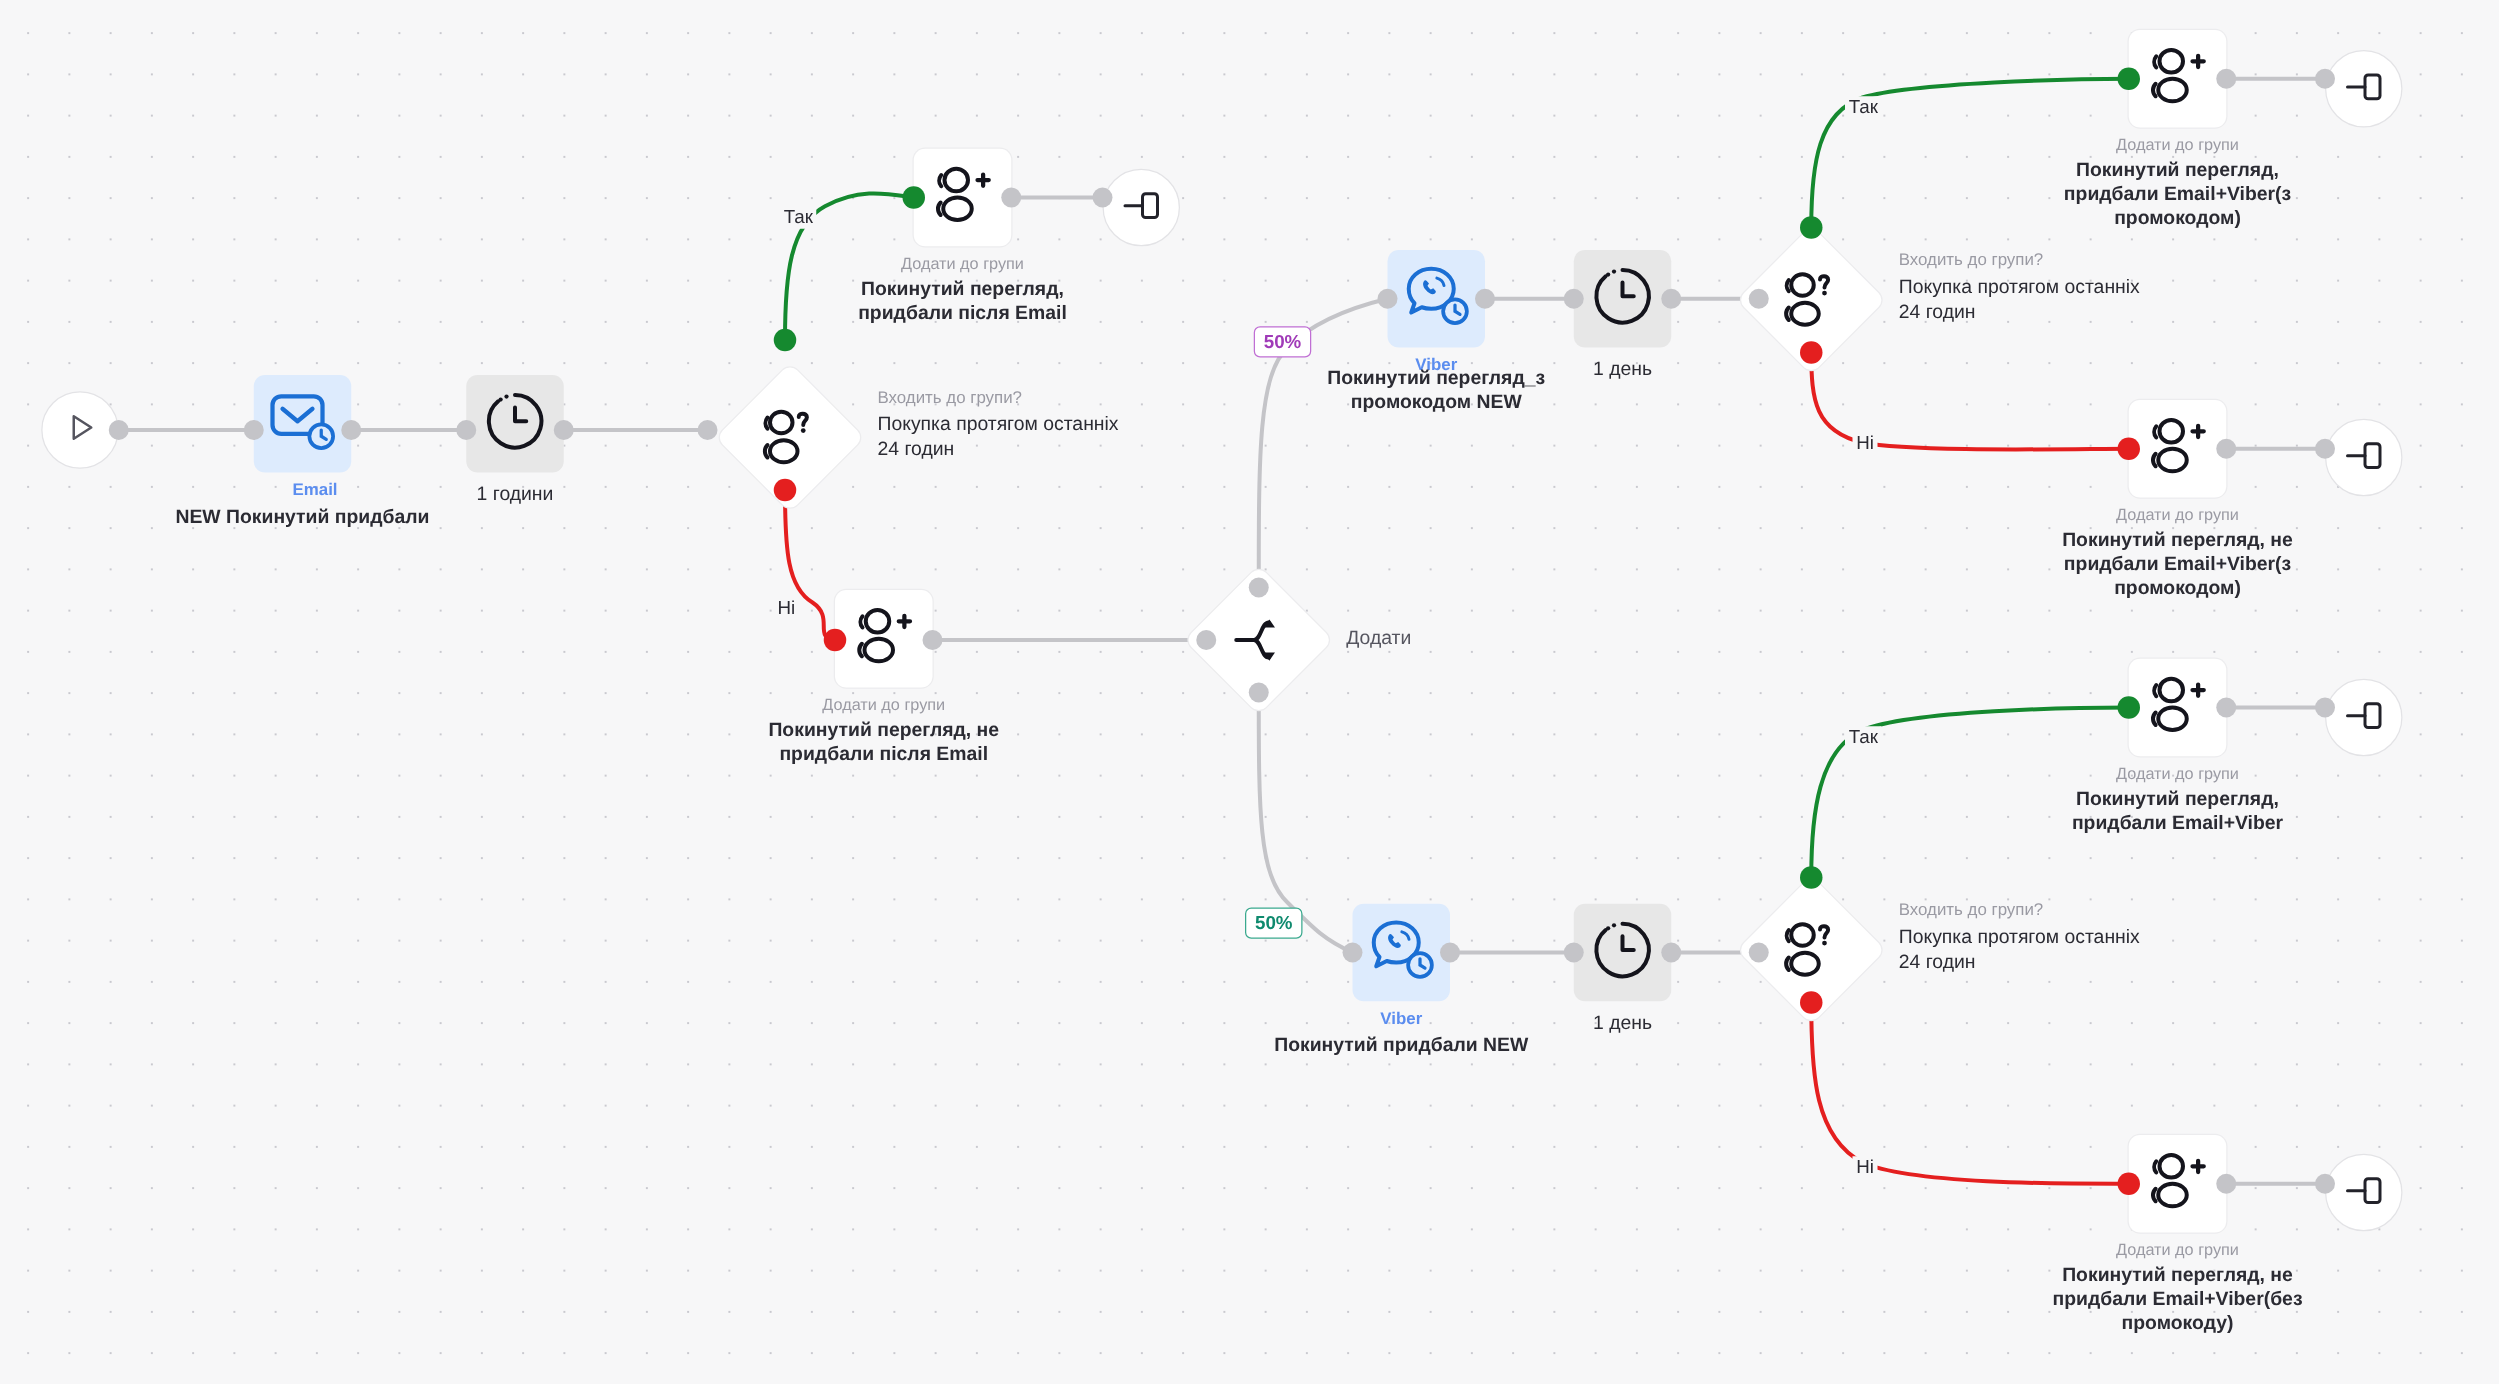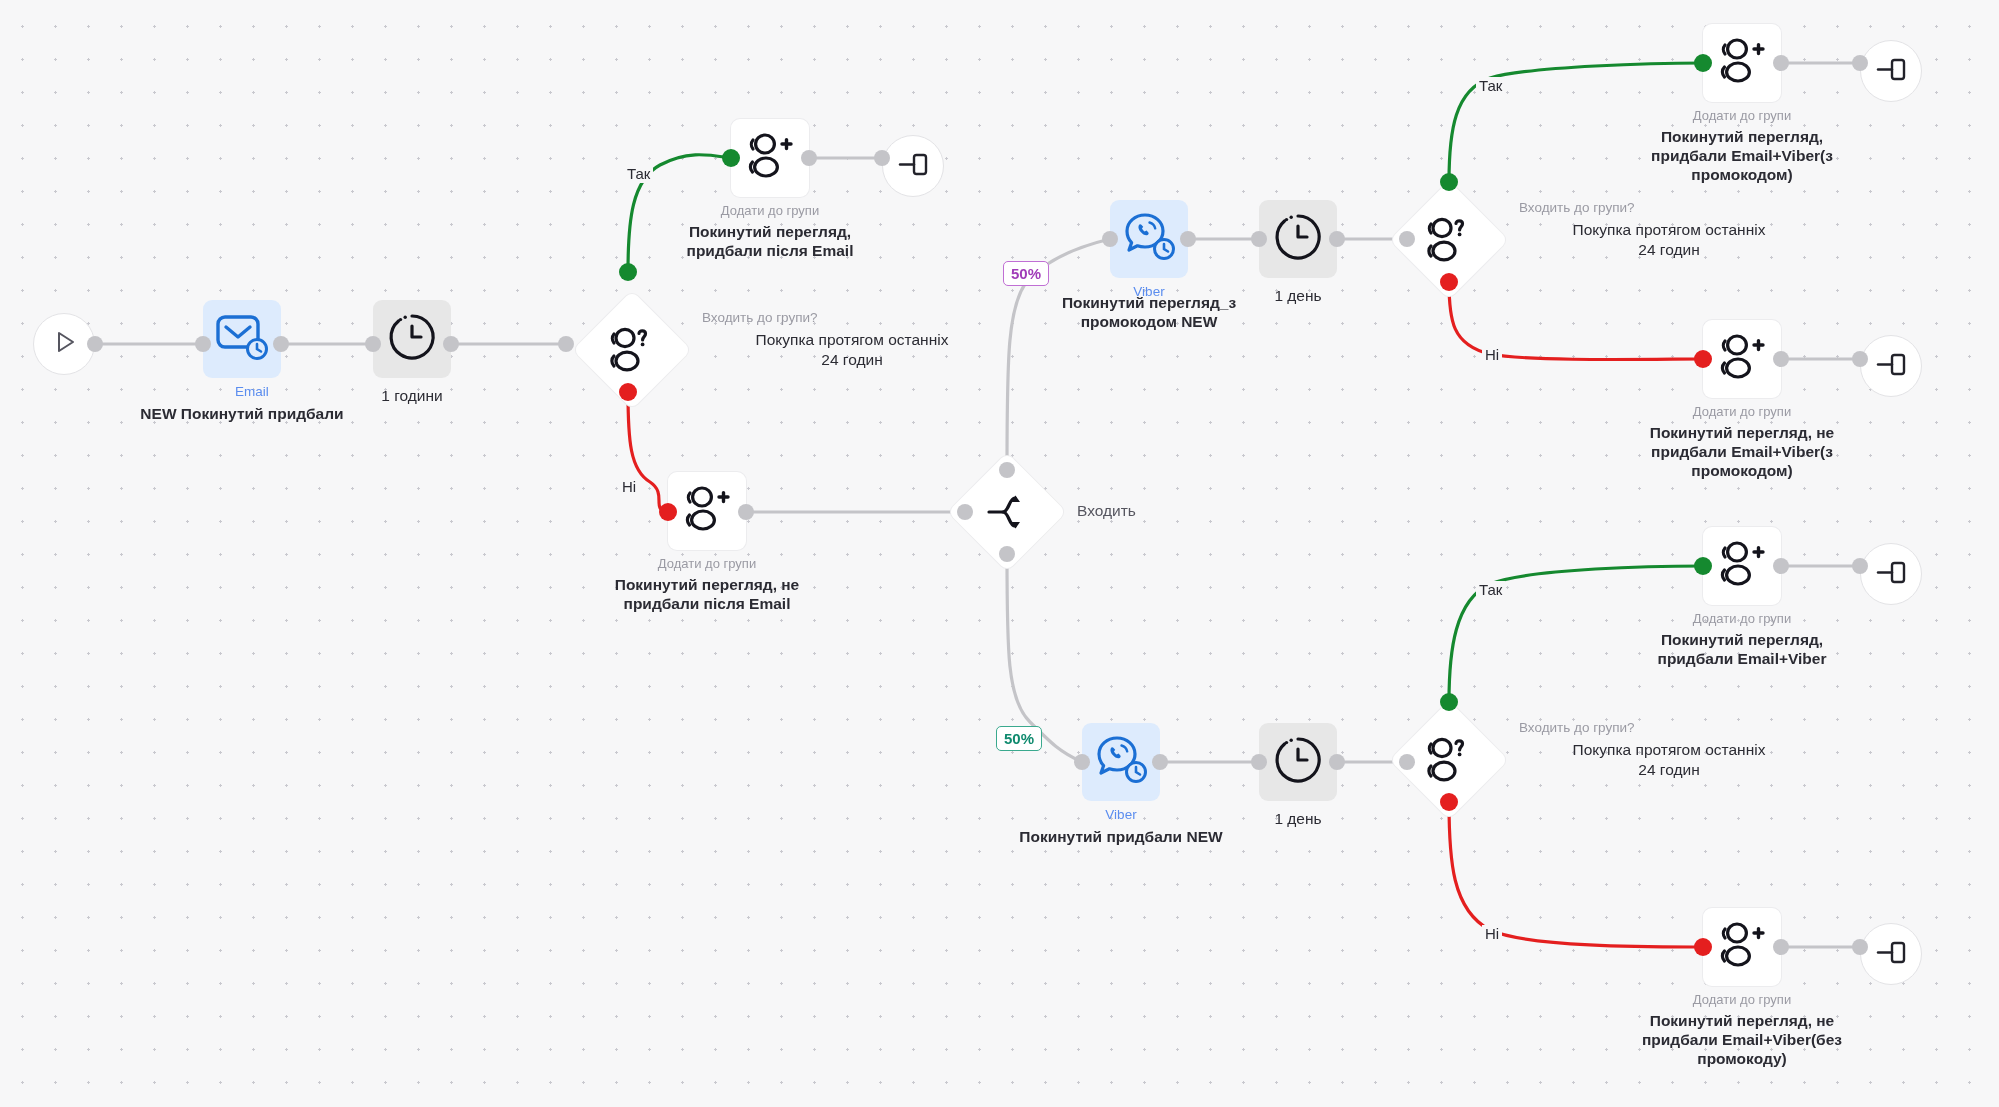--- a/index.html
+++ b/index.html
@@ -58,28 +58,28 @@
     position:absolute;text-align:center;
     color:#2b2b33;font-size:15.5px;line-height:19px;font-weight:700;
     white-space:pre-line;
   }
   .cap-sub{
     position:absolute;text-align:center;
     color:#9a9aa3;font-size:13px;line-height:16px;font-weight:400;
   }
   .cap-chan{
     position:absolute;text-align:center;
-    color:#5b8def;font-size:13.5px;line-height:16px;font-weight:400;
+    color:#5b8def;font-size:13.5px;line-height:16px;font-weight:700;
   }
   .cap-delay{
     position:absolute;text-align:center;
     color:#2b2b33;font-size:15.5px;line-height:19px;font-weight:400;
   }
   .side{
-    position:absolute;text-align:center;
+    position:absolute;text-align:left;
     color:#2b2b33;font-size:15.5px;line-height:20px;font-weight:400;
     white-space:pre-line;
   }
   .side-sub{
     position:absolute;text-align:left;
     color:#9a9aa3;font-size:13.5px;line-height:16px;font-weight:400;
   }
   .edge-lab{
     position:absolute;font-size:15px;line-height:18px;color:#2b2b33;
     background:#f7f7f8;padding:0 3px;font-weight:400;
@@ -366,21 +366,21 @@
       <div class="cap-delay" style="left: 323px; top: 386px; width: 178px;">1 години</div>
       <div class="side-sub" style="left: 702px; top: 310px; width: 300px;">Входить до групи?</div>
       <div class="side" style="left: 702px; top: 330px; width: 300px;">Покупка протягом останніх
 24 годин</div>
       <div class="cap-sub" style="left: 621px; top: 203px; width: 298px; text-align: center;">Додати до групи</div>
       <div class="cap" style="left: 621px; top: 222px; width: 298px;">Покинутий перегляд,
 придбали після Email</div>
       <div class="cap-sub" style="left: 558px; top: 556px; width: 298px; text-align: center;">Додати до групи</div>
       <div class="cap" style="left: 558px; top: 575px; width: 298px;">Покинутий перегляд, не
 придбали після Email</div>
-      <div class="split-lab" style="left: 1077px; top: 502px;">Входить</div>
+      <div class="split-lab" style="left: 1077px; top: 502px;">Додати</div>
       <div class="cap-chan" style="left: 1070px; top: 284px; width: 158px;">Viber</div>
       <div class="cap" style="left: 1000px; top: 293px; width: 298px;">Покинутий перегляд_з
 промокодом NEW</div>
       <div class="cap-delay" style="left: 1209px; top: 286px; width: 178px;">1 день</div>
       <div class="side-sub" style="left: 1519px; top: 200px; width: 300px;">Входить до групи?</div>
       <div class="side" style="left: 1519px; top: 220px; width: 300px;">Покупка протягом останніх
 24 годин</div>
       <div class="cap-sub" style="left: 1593px; top: 108px; width: 298px; text-align: center;">Додати до групи</div>
       <div class="cap" style="left: 1593px; top: 127px; width: 298px;">Покинутий перегляд,
 придбали Email+Viber(з

